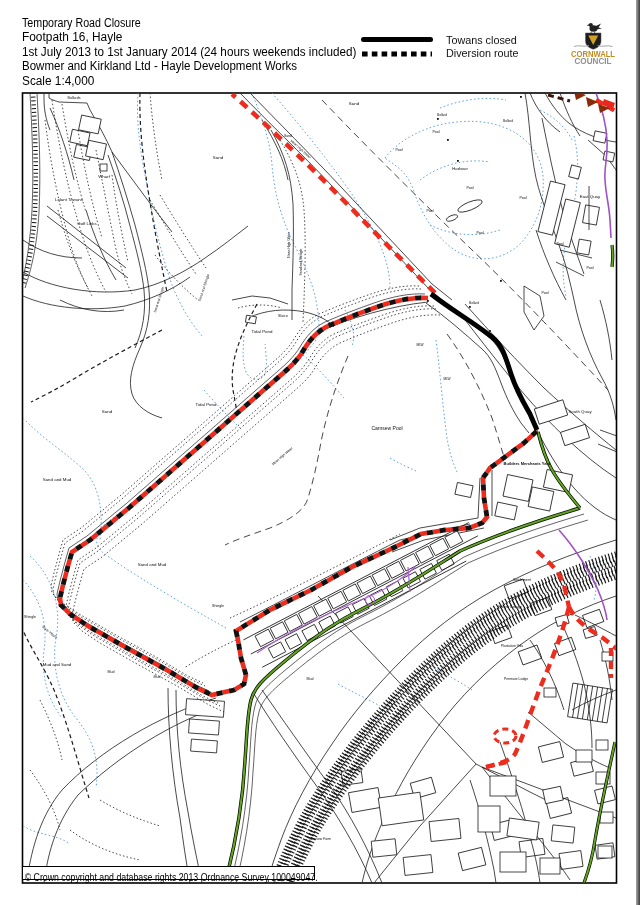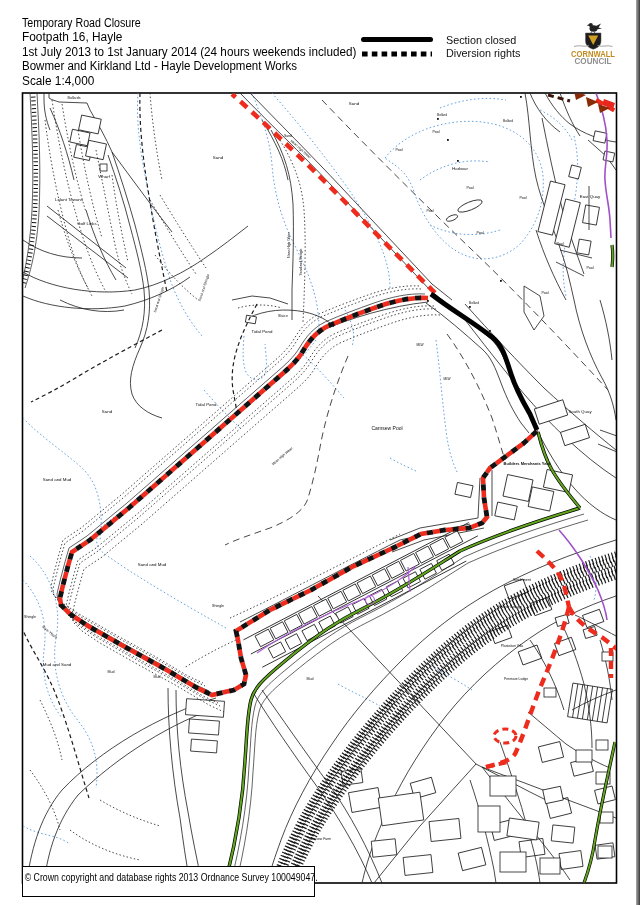--- a/index.html
+++ b/index.html
@@ -6,40 +6,40 @@
   body{width:640px;height:905px;position:relative;overflow:hidden;
        font-family:"Liberation Sans", sans-serif;}
   .hdr{position:absolute;left:22px;top:15.5px;font-size:12px;line-height:14.55px;color:#000;
        white-space:nowrap;}
   .hdr span{display:inline-block;transform-origin:left top;}
   .leg-solid{position:absolute;left:360.5px;top:37px;width:72.5px;height:4.6px;background:#000;border-radius:2.5px;}
   .leg-txt1{position:absolute;left:446px;top:34.5px;font-size:10.8px;line-height:10.8px;color:#111;}
   .leg-txt2{position:absolute;left:446px;top:48.3px;font-size:10.8px;line-height:10.8px;color:#111;}
   .edge{position:absolute;right:0;top:0;width:4px;height:905px;
         background:linear-gradient(to right,#aaa,#3a3a3a);}
-  .cpy{position:absolute;left:21.5px;top:866px;width:293px;height:31px;border:1px solid #000;
+  .cpy{position:absolute;left:21.5px;top:866px;width:293px;height:14px;border:1px solid #000;
        background:#fff;box-sizing:border-box;color:#000;white-space:nowrap;}
   .cpy span{display:inline-block;font-size:10.2px;line-height:14px;padding-left:2px;
        transform:scaleX(0.86);transform-origin:left top;}
 </style>
 </head>
 <body>
 <div class="hdr">
 <span style="transform:scaleX(0.89)">Temporary Road Closure</span><br>
 <span style="transform:scaleX(0.99)">Footpath 16, Hayle</span><br>
 <span style="transform:scaleX(0.975)">1st July 2013 to 1st January 2014 (24 hours weekends included)</span><br>
 <span style="transform:scaleX(0.96)">Bowmer and Kirkland Ltd - Hayle Development Works</span><br>
 <span style="transform:scaleX(0.985)">Scale 1:4,000</span>
 </div>
 <div class="leg-solid"></div>
 <svg style="position:absolute;left:361px;top:51px" width="72" height="6">
   <line x1="1" y1="3" x2="71" y2="3" stroke="#000" stroke-width="5" stroke-dasharray="5.6 4.2"></line>
 </svg>
-<div class="leg-txt1">Section closed</div>
-<div class="leg-txt2">Diversion rights</div>
+<div class="leg-txt1">Towans closed</div>
+<div class="leg-txt2">Diversion route</div>
 
 <svg style="position:absolute;left:566px;top:14px" width="60" height="56" viewBox="0 0 60 56">
   <g>
 
     <ellipse cx="27.5" cy="14.5" rx="4" ry="3.2" fill="#222"></ellipse>
     <circle cx="24.8" cy="11" r="2.1" fill="#222"></circle>
     <path d="M23.2,10.2 L20.5,11.2 L23.4,12 Z" fill="#222"></path>
     <path d="M29,12.5 L35,9.5 L32.5,13.5 L36,14.5 L30,15.5 Z" fill="#222"></path>
     <path d="M25.5,17.5 L25,19 M28.5,17.7 L28.5,19.2" stroke="#222" stroke-width="0.7"></path>
 

